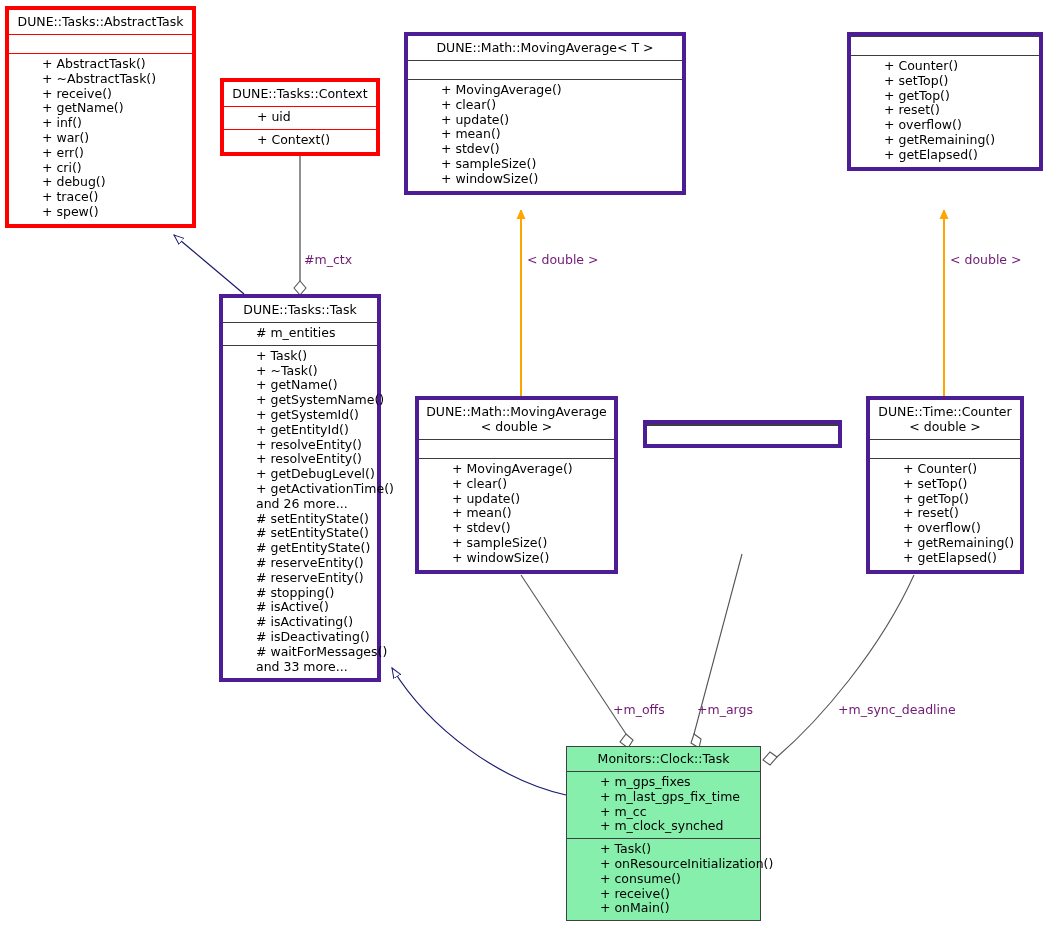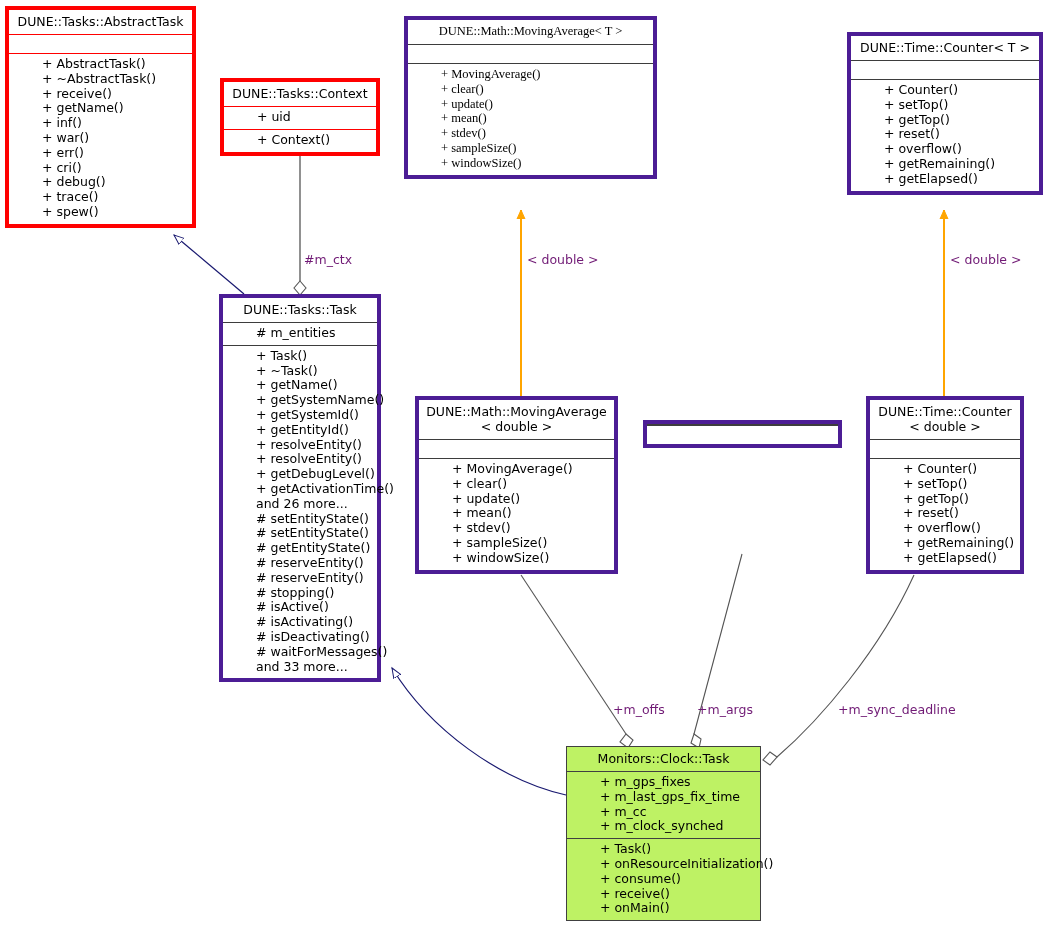--- a/index.html
+++ b/index.html
@@ -35,21 +35,21 @@
     background: #ffffff;
     font-size: 12.5px;
     line-height: 14.7px;
     color: #000000;
     z-index: 5;
   }
   .uml-box.red {
     border-color: #ff0000;
   }
   .uml-box.highlight {
-    background: #bef264;
+    background: #86efac;
     border: 1px solid #404040;
   }
   .box-title {
     text-align: center;
     padding: 4px 6px 5px 6px;
     white-space: pre-line;
     font-size: 12.5px;
     line-height: 15px;
   }
   .sep {
@@ -158,38 +158,37 @@
     <div class="sep"></div>
     <div class="compartment">
       <div class="member">+ uid</div>
     </div>
     <div class="sep"></div>
     <div class="compartment">
       <div class="member">+ Context()</div>
     </div>
   </div>
 
-  <div class="uml-box" style="left:404px; top:16px; width:253px;font-family:Liberation Serif, serif;">
+  <div class="uml-box" style="left:404px; top:32px; width:282px;">
     <div class="box-title">DUNE::Math::MovingAverage&lt; T &gt;</div>
     <div class="sep"></div>
     <div class="compartment empty"></div>
     <div class="sep"></div>
     <div class="compartment">
       <div class="member">+ MovingAverage()</div>
       <div class="member">+ clear()</div>
       <div class="member">+ update()</div>
       <div class="member">+ mean()</div>
       <div class="member">+ stdev()</div>
       <div class="member">+ sampleSize()</div>
       <div class="member">+ windowSize()</div>
     </div>
   </div>
 
   <div class="uml-box" style="left:847px; top:32px; width:196px;">
-    <div class="box-title">DUNE::Time::Counter&lt; T &gt;</div>
     <div class="sep"></div>
     <div class="compartment empty"></div>
     <div class="sep"></div>
     <div class="compartment">
       <div class="member">+ Counter()</div>
       <div class="member">+ setTop()</div>
       <div class="member">+ getTop()</div>
       <div class="member">+ reset()</div>
       <div class="member">+ overflow()</div>
       <div class="member">+ getRemaining()</div>

